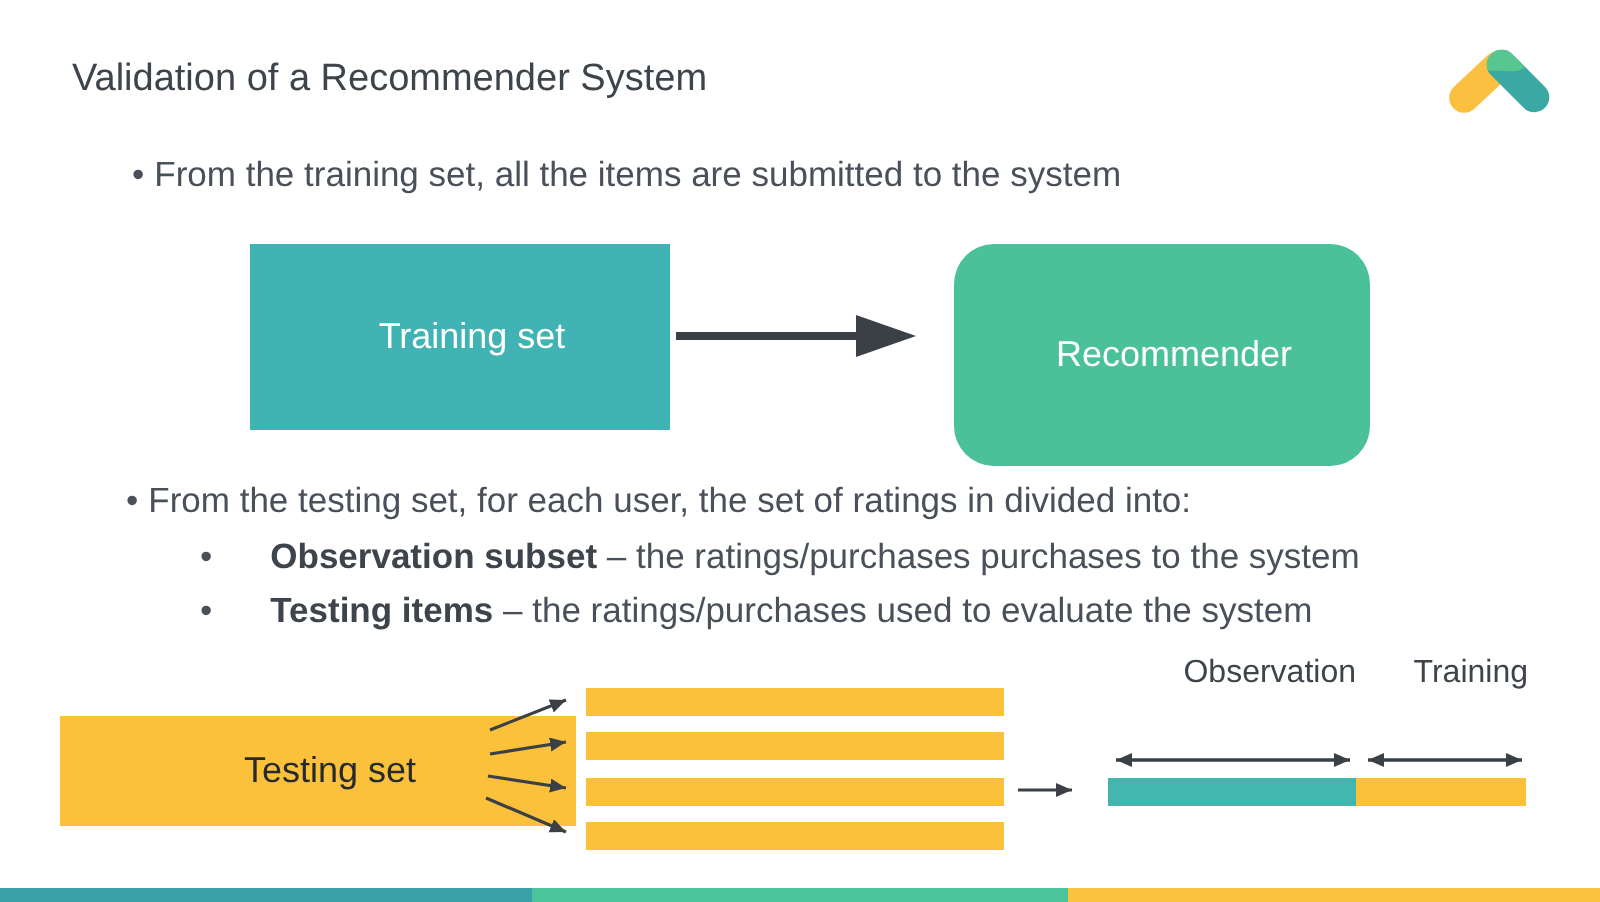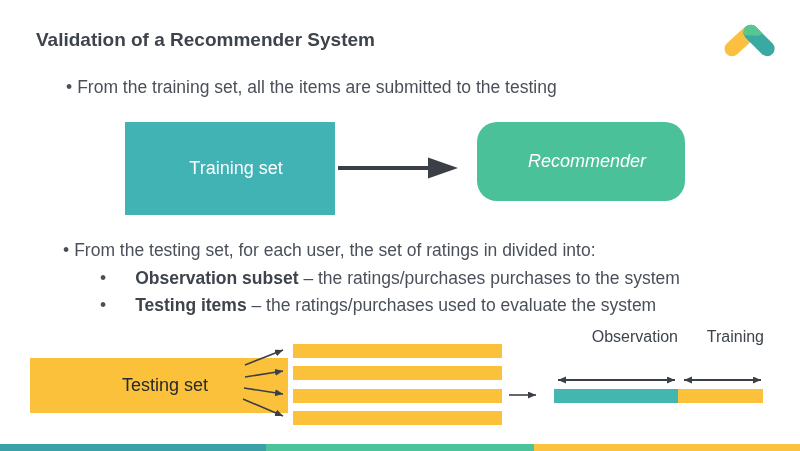--- a/index.html
+++ b/index.html
@@ -2,38 +2,38 @@
 <html style="--teal: #41b3b5; --green: #4bc199; --yellow: #fbc13a; --split-teal: #44b6b0; --stripe-teal: #3aa1a8; --stripe-green: #4bc49b; --stripe-yellow: #fbc23f; --arrow: #3a4046; --text-dark: #3e444b; --text-body: #4a505a; --text-darkest: #26292e; --logo-yellow: #fbc03f; --logo-teal: #3aa9a3; --logo-green: #57c690;"><head>
 <meta charset="utf-8">
 <style>
   html,body{margin:0;padding:0;background:#fff;}
   .slide{
     position:relative;width:800px;height:451px;background:#ffffff;
     font-family:"Liberation Sans",sans-serif;overflow:hidden;
   }
   .title{
     position:absolute;left:36px;top:29px;margin:0;
-    font-size:19px;font-weight:bold;color:var(--text-dark);
+    font-size:19px;font-weight:normal;color:var(--text-dark);
   }
   .bullet{
     position:absolute;display:flex;gap:5px;align-items:flex-start;
     color:var(--text-body);font-size:17.5px;line-height:1.25;white-space:nowrap;
   }
   .bullet .mk{flex:none;}
   .bullet b{font-weight:bold;color:var(--text-dark);margin-left:24px;}
   .b1{left:66px;top:77px;}
   .b2{left:63px;top:240px;}
   .sb1{left:100px;top:268px;}
   .sb2{left:100px;top:295px;}
   .box{
     position:absolute;display:flex;align-items:center;justify-content:center;
     font-size:18px;text-align:center;padding-left:12px;
   }
   .box-training{left:125px;top:122px;width:198px;height:93px;background:var(--teal);color:#ffffff;}
-  .box-recommender{left:477px;top:122px;width:196px;height:79px;background:var(--green);color:#ffffff;border-radius:20px;font-style:italic;}
+  .box-recommender{left:477px;top:122px;width:196px;height:111px;background:var(--green);color:#ffffff;border-radius:20px;}
   .box-testing{left:30px;top:358px;width:246px;height:55px;background:var(--yellow);color:var(--text-darkest);}
   .bar{position:absolute;left:293px;width:209px;height:14px;background:var(--yellow);}
   .splitbar{position:absolute;left:554px;top:389px;width:209px;height:14px;display:flex;}
   .seg-obs{width:124px;height:100%;background:var(--split-teal);}
   .seg-test{flex:1;height:100%;background:var(--yellow);}
   .rangelabel{position:absolute;top:328px;font-size:16px;color:var(--text-dark);text-align:right;}
   .lbl-obs{left:554px;width:124px;}
   .lbl-test{left:678px;width:86px;}
   .overlay{position:absolute;left:0;top:0;pointer-events:none;}
   .arrow{stroke:var(--arrow);fill:none;}
@@ -60,21 +60,21 @@
         <rect x="-0.5" y="15.5" width="38" height="15" rx="7.5" transform="rotate(-43 18.5 23)"></rect>
       </clipPath>
     </defs>
     <rect class="lg-yellow" x="-0.5" y="15.5" width="38" height="15" rx="7.5" transform="rotate(-43 18.5 23)"></rect>
     <rect class="lg-teal" x="18" y="15" width="38" height="15" rx="7.5" transform="rotate(45 37 22.5)"></rect>
     <rect class="lg-green" x="18" y="15" width="38" height="15" rx="7.5" transform="rotate(45 37 22.5)" clip-path="url(#lg-clip)"></rect>
   </svg>
 
   <div class="bullet b1">
     <span class="mk">•</span>
-    <span>From the training set, all the items are submitted to the testing</span>
+    <span>From the training set, all the items are submitted to the system</span>
   </div>
 
   <div class="box box-training">
     <span>Training set</span>
   </div>
 
   <div class="box box-recommender">
     <span>Recommender</span>
   </div>
 

